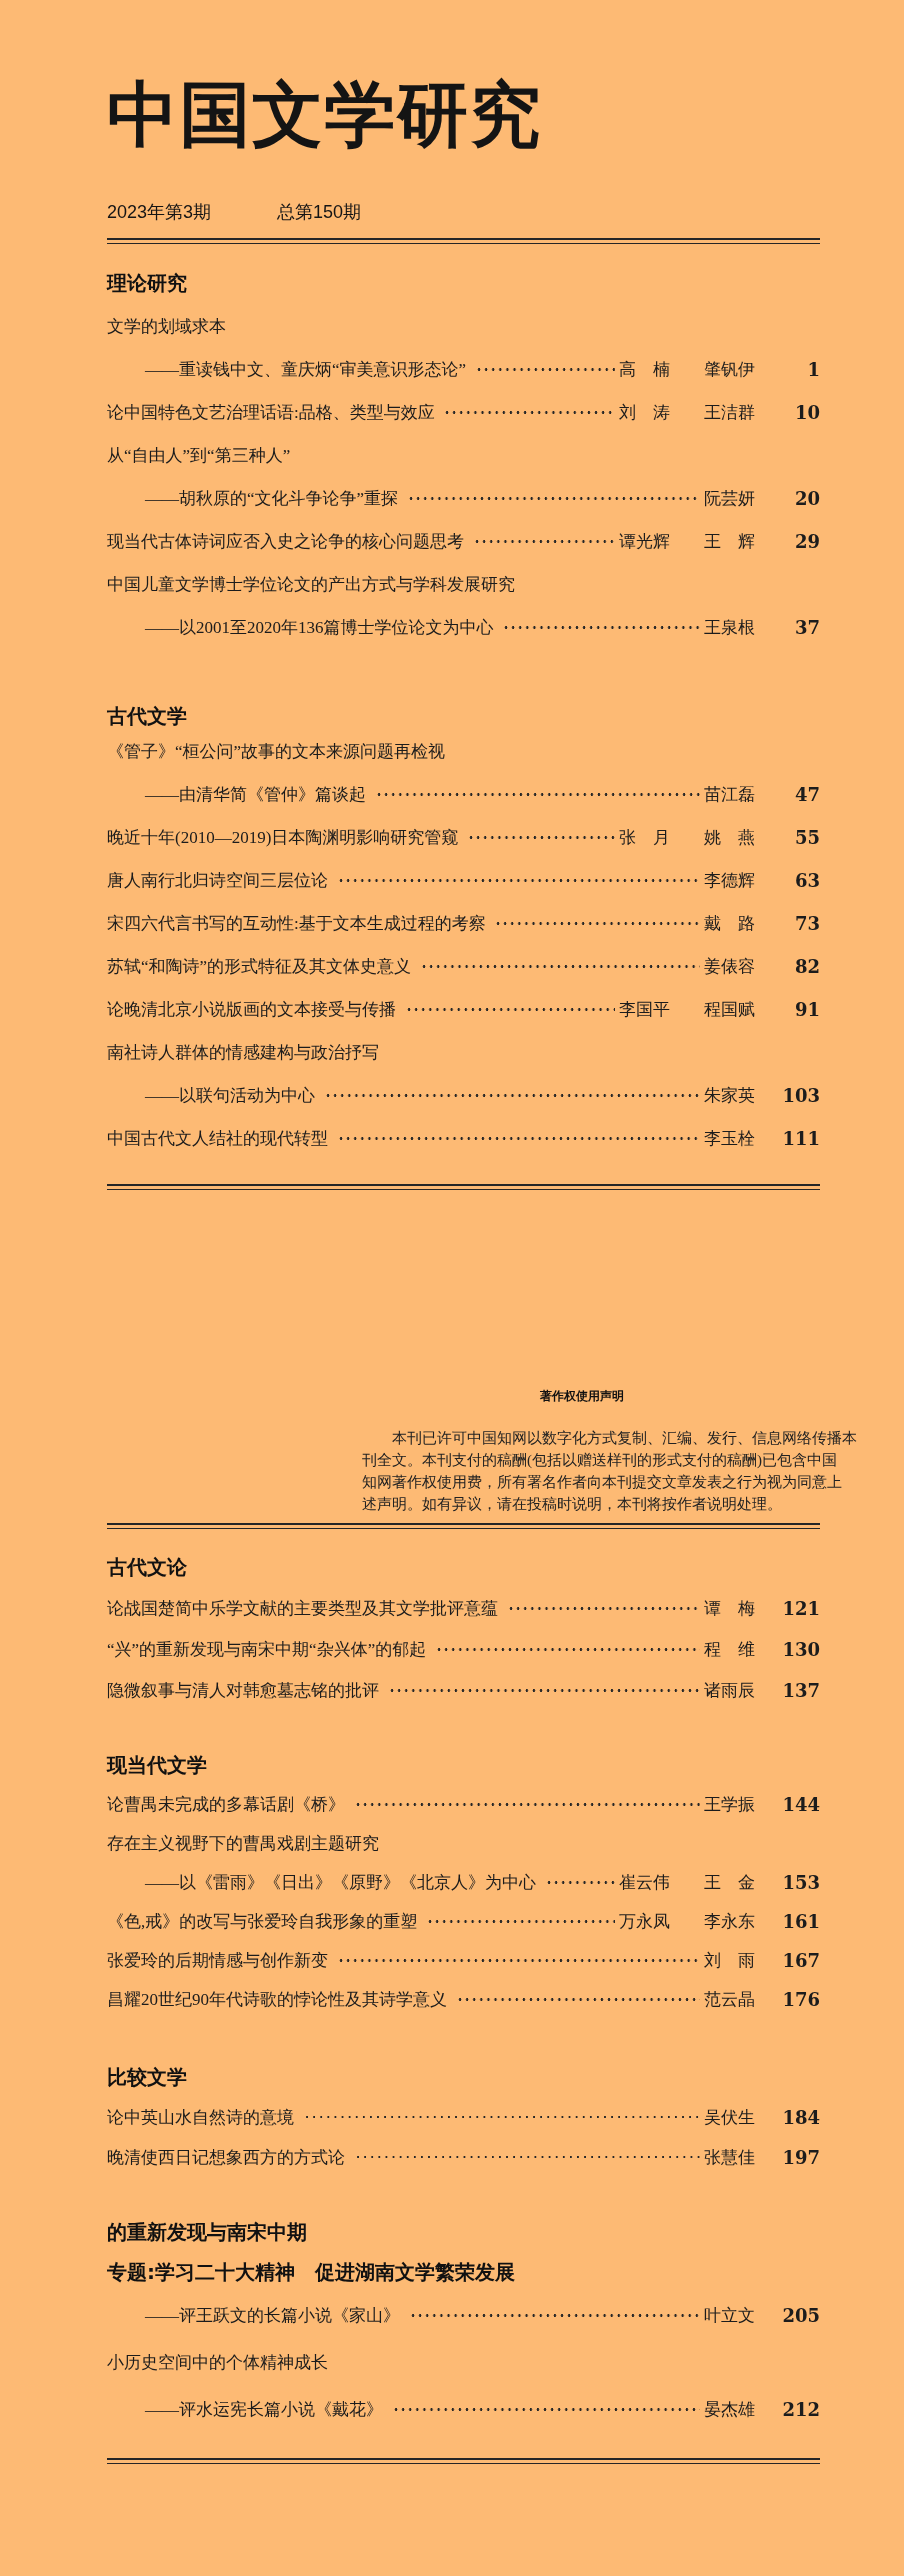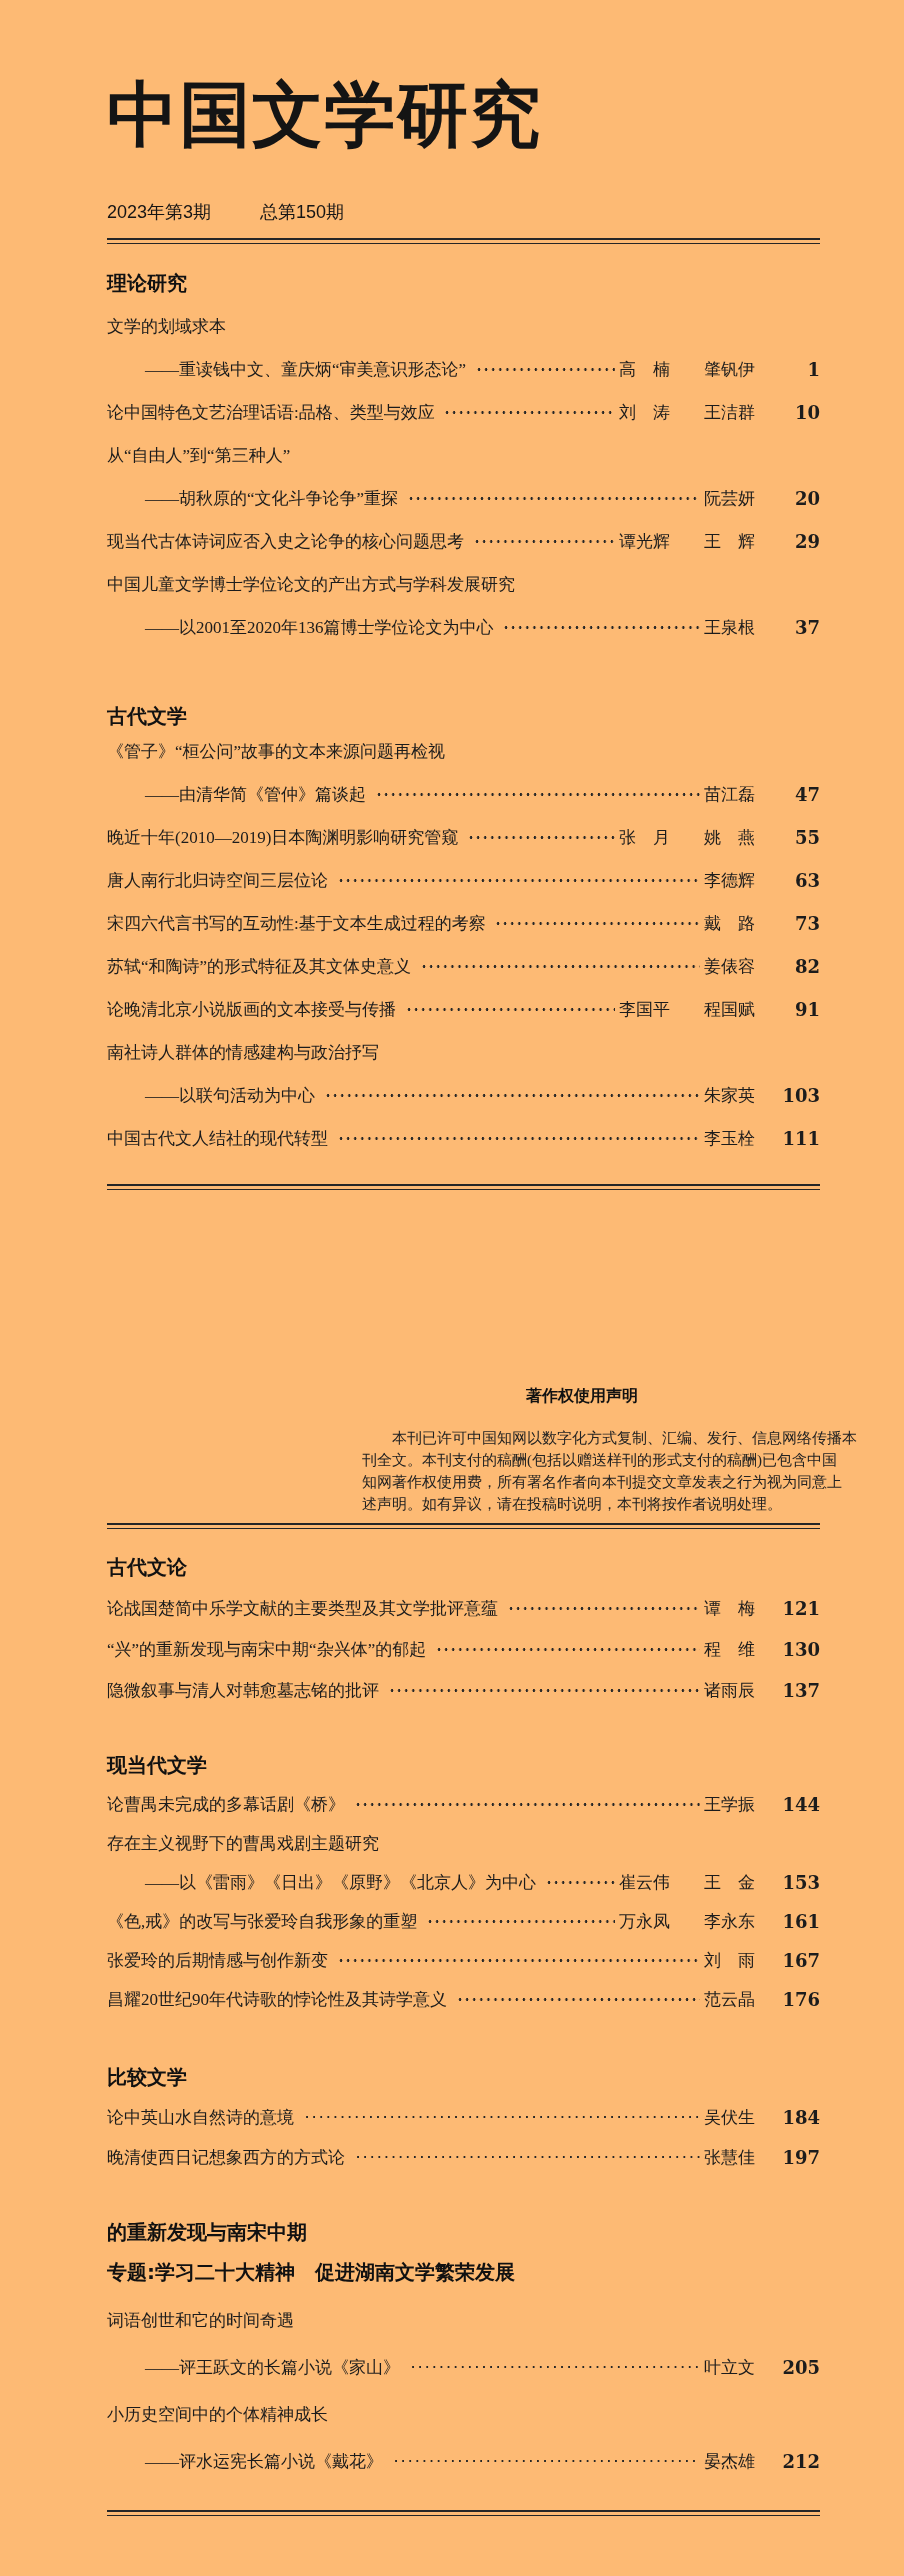--- a/index.html
+++ b/index.html
@@ -6,21 +6,21 @@
   .page{position:relative;width:905px;height:2576px;background:#fdba74;overflow:hidden;
         font-family:"Liberation Serif","DejaVu Serif",serif;color:#1c1c1c;}
   .content{margin-left:107px;width:713px;}
 
   
   .jtitle{margin-top:65px;font-size:71px;line-height:1.4;font-weight:900;
           letter-spacing:1.5px;color:#141414;font-family:"DejaVu Serif","Liberation Serif",serif;
           white-space:nowrap;}
   .issue-line{margin-top:36px;height:24px;line-height:24px;font-size:18px;
               font-family:"Liberation Sans","DejaVu Sans",sans-serif;color:#151515;}
-  .issue-line .vol{margin-left:49px;}
+  .issue-line .vol{margin-left:66px;}
 
   
   .drule{border-top:2.6px solid #262626;border-bottom:1.5px solid #262626;height:3px;}
   .r1{margin-top:13.5px;}
   .r2{margin-top:24px;}
   .r3{margin-top:8.3px;}
   .r4{margin-top:25px;}
 
   
   .row{display:flex;align-items:center;font-size:17px;}
@@ -41,21 +41,21 @@
   .t{white-space:nowrap;}
   .dots{flex:1 1 auto;min-width:13.5px;height:16.5px;margin:0 4.5px 0 7.5px;align-self:center;
         background-image:radial-gradient(circle,#262626 1.2px,transparent 1.4px);
         background-size:7.1px 16.5px;background-repeat:repeat-x;background-position:1.5px center;}
   .authors{white-space:nowrap;margin-right:12px;}
   .pg{width:53px;text-align:right;font-weight:bold;font-size:18px;
       font-family:"DejaVu Serif","Liberation Serif",serif;}
 
   
   .copyright{margin-top:195px;margin-left:255px;width:440px;}
-  .cp-head{text-align:center;font-weight:bold;font-size:16px;height:22.5px;line-height:22.5px;
+  .cp-head{text-align:center;font-weight:bold;font-size:12px;height:22.5px;line-height:22.5px;
            font-family:"DejaVu Sans","Liberation Sans",sans-serif;color:#111;}
   .cp-body{margin-top:19.5px;font-size:15px;line-height:22px;color:#222;}
   .cp-line{height:22px;white-space:nowrap;}
   .cp-line:first-child{text-indent:2em;}
 </style>
 </head>
 <body>
 
 <div class="page">
   <div class="content">
@@ -263,23 +263,20 @@
       <span class="pg">197</span>
     </div>
 
     <div class="row h53 sec-h mt47">
         <span>的重新发现与南宋中期</span>
       </div>
     <div class="row h53 sec-h">
         <span>专题:学习二十大精神　促进湖南文学繁荣发展</span>
       </div>
 
-    <div class="row h63 mt6">
-      <span class="t">词语创世和它的时间奇遇</span>
-    </div>
     <div class="row h63 ind">
       <span class="t">——评王跃文的长篇小说《家山》</span>
       <span class="dots"></span>
       <span class="authors">叶立文</span>
       <span class="pg">205</span>
     </div>
     <div class="row h63">
       <span class="t">小历史空间中的个体精神成长</span>
     </div>
     <div class="row h63 ind">

